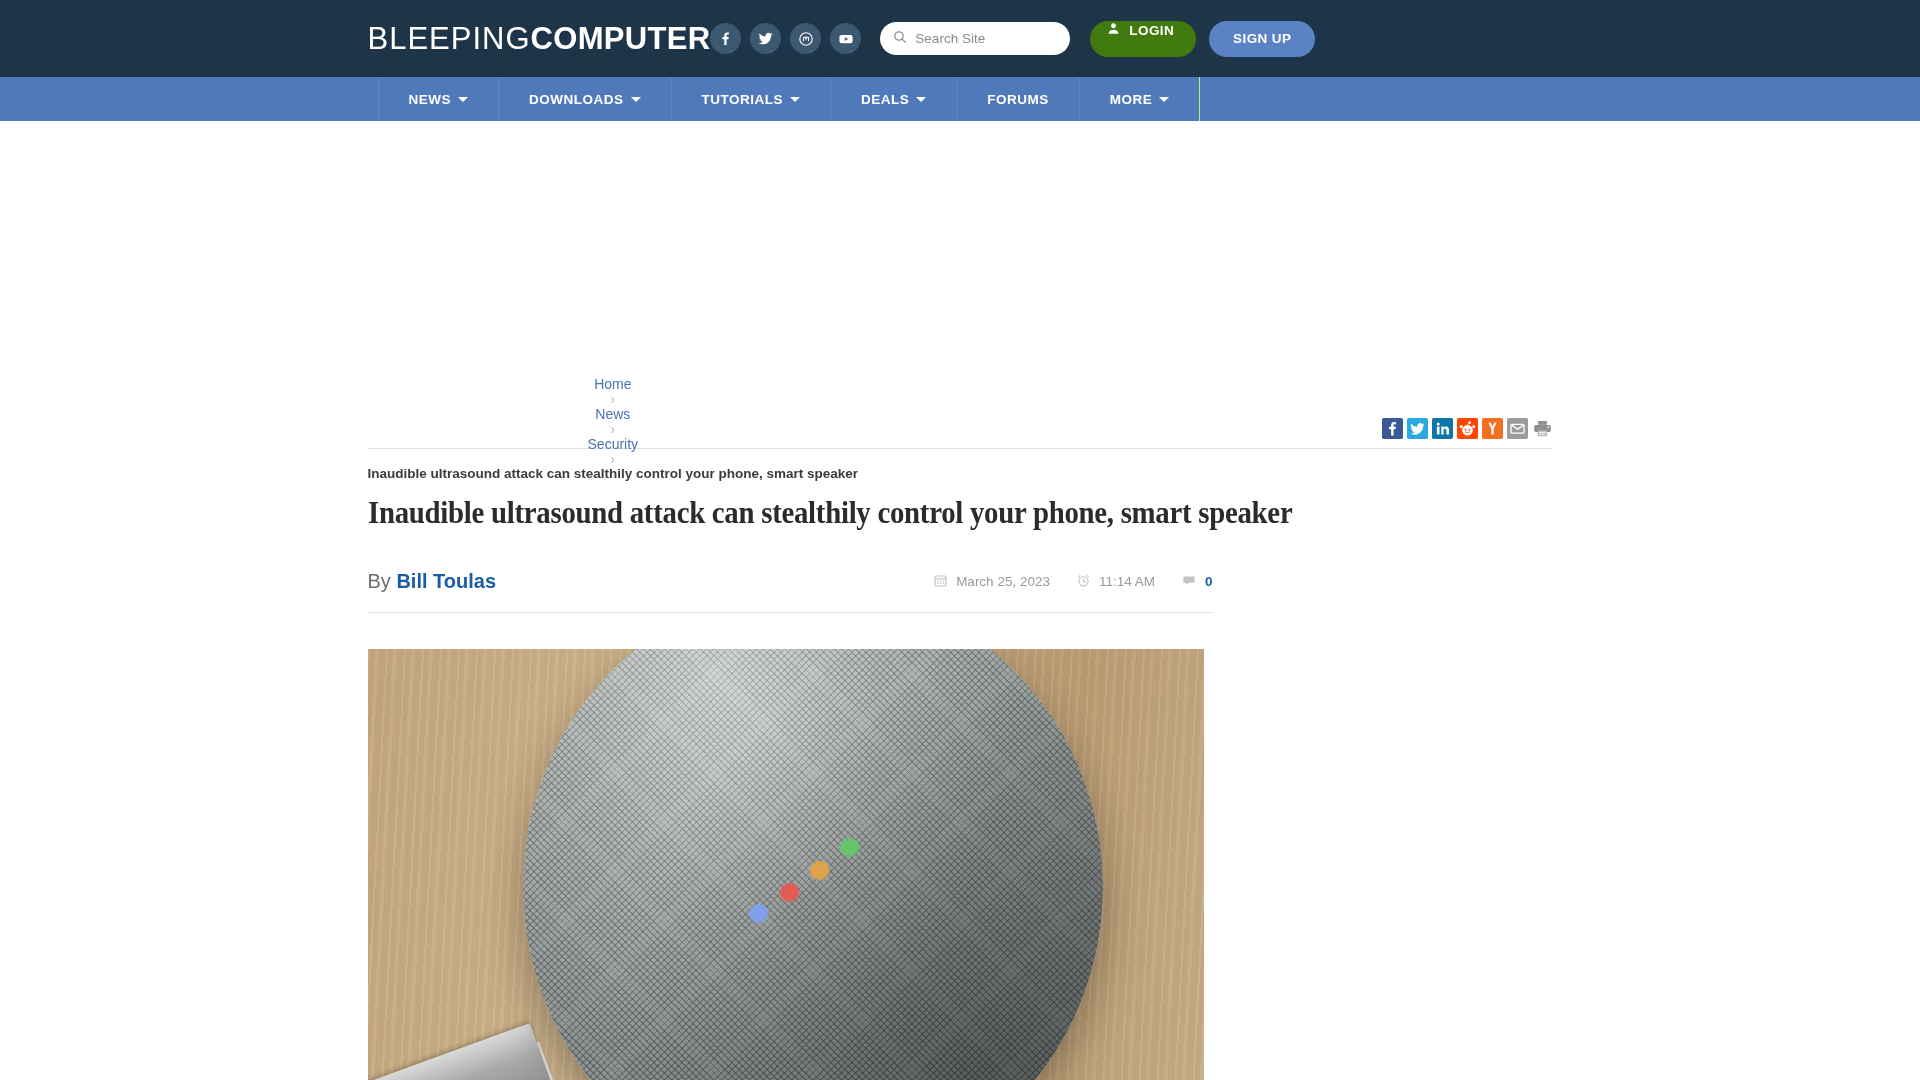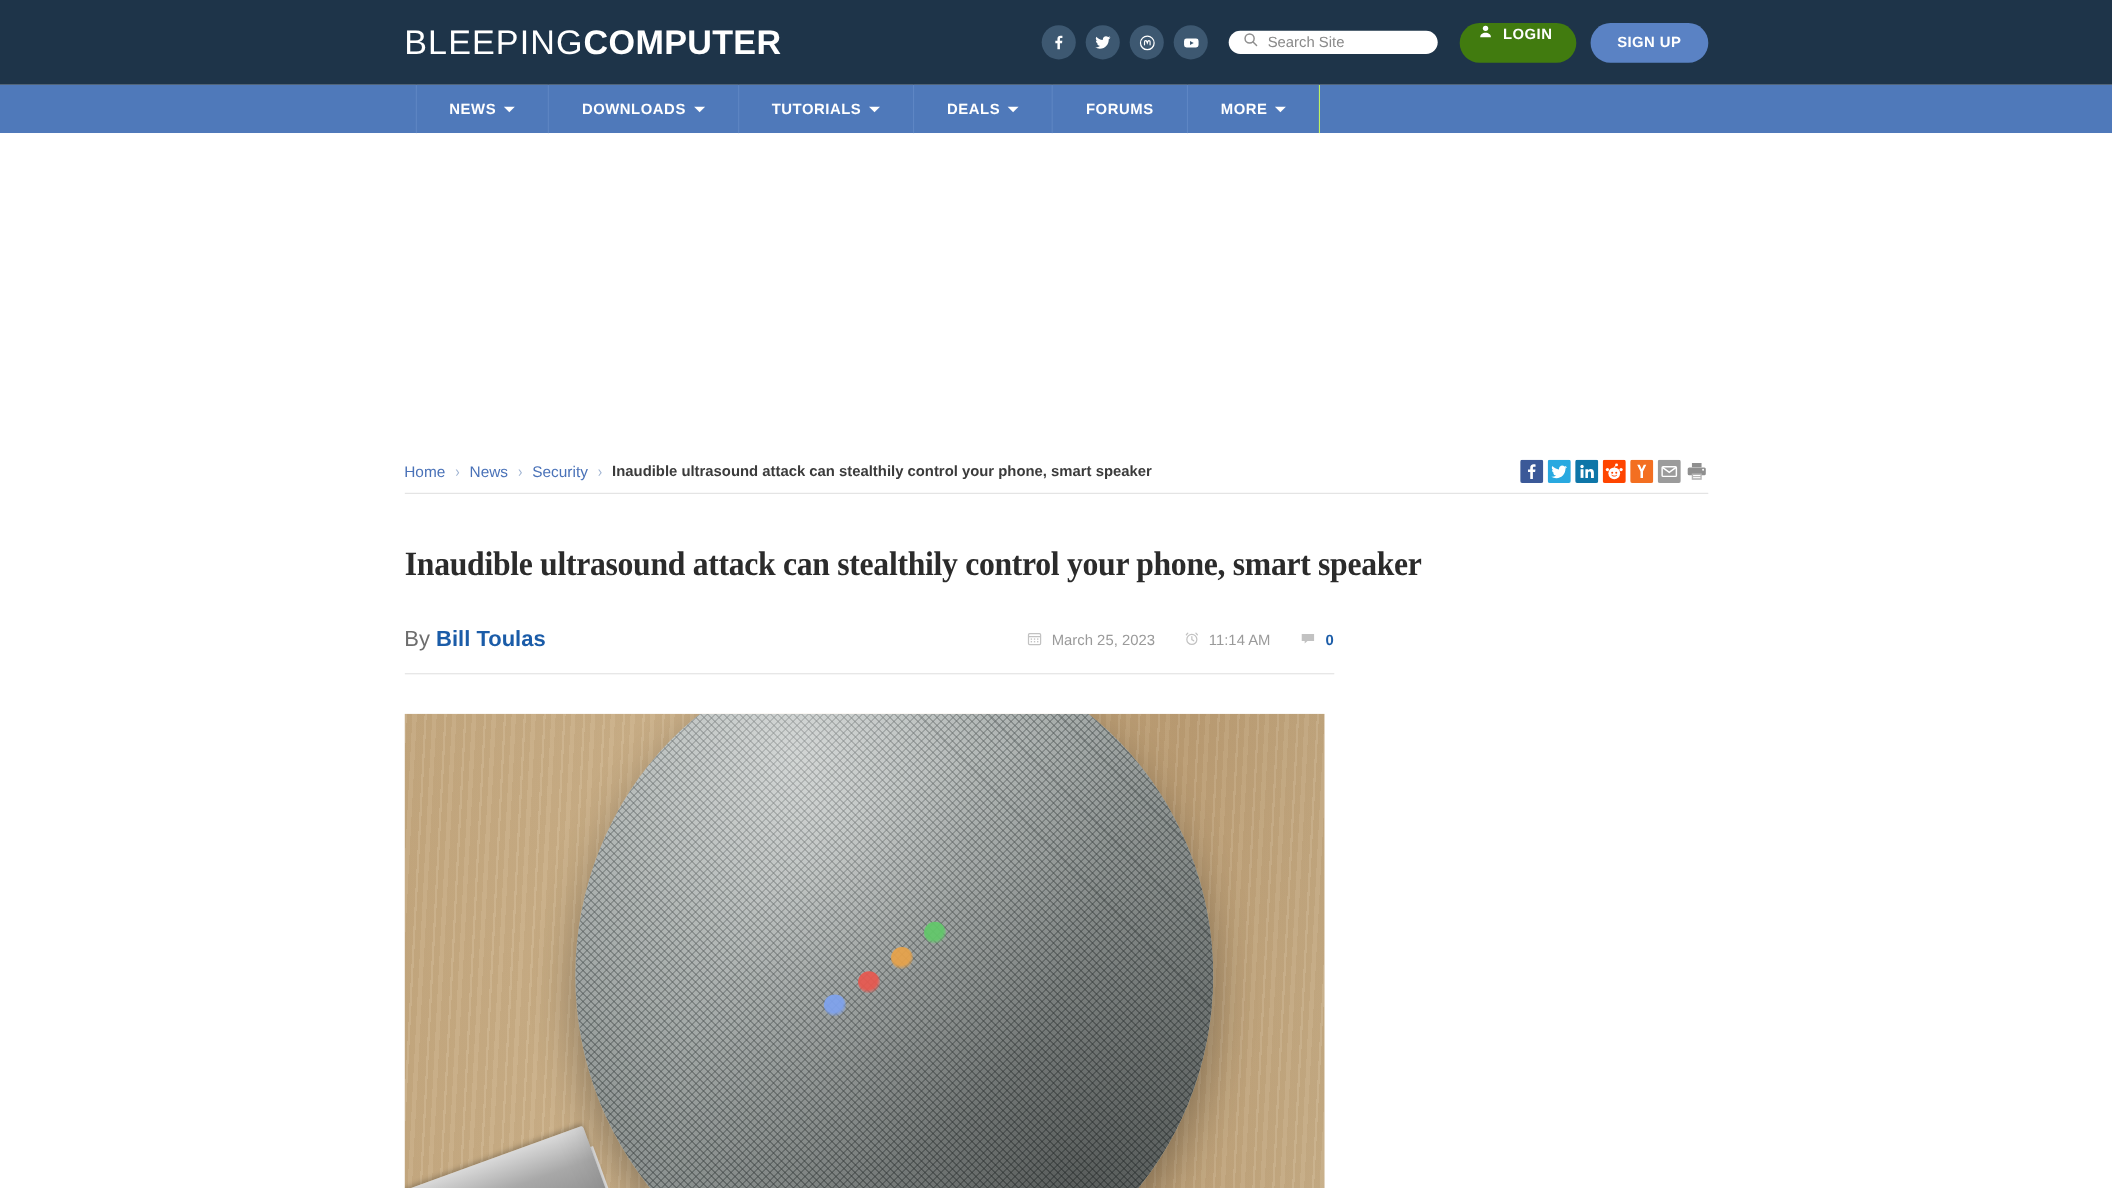--- a/index.html
+++ b/index.html
@@ -16,21 +16,21 @@
     background: #1e3449;
     display: flex;
     align-items: center;
     position: relative;
   }
   .header-inner {
     width: 1185px;
     margin: 0 auto;
     display: flex;
     align-items: center;
-    justify-content: space-between;
+    justify-content: flex-start;
     position: relative;
   }
   .logo {
     font-size: 31px;
     letter-spacing: 0.2px;
     color: #ffffff;
     white-space: nowrap;
     cursor: pointer;
     font-family: "Liberation Sans Narrow", "Liberation Sans", sans-serif;
   }
@@ -45,21 +45,21 @@
   .social-row { display: flex; align-items: center; gap: 9px; margin-right: 19px; }
   .social-btn {
     width: 31px; height: 31px; border-radius: 50%;
     background: #3d5871;
     display: flex; align-items: center; justify-content: center;
     cursor: pointer;
   }
   .social-btn svg { fill: #ffffff; }
 
   .search-box {
-    width: 190px; height: 21px;
+    width: 190px; height: 33px;
     background: #ffffff;
     border-radius: 17px;
     display: flex; align-items: center;
     padding: 0 12px;
     margin-right: 20px;
   }
   .search-box .mag { margin-right: 7px; flex: 0 0 auto; }
   .search-input {
     border: none; outline: none;
     font-size: 13.5px; color: #7a7a7a;
@@ -122,21 +122,21 @@
   
   .content-wrap { width: 1185px; margin: 0 auto; position: relative; }
 
   .crumb-row {
     display: flex; align-items: center;
     justify-content: space-between;
     height: 38px;
     border-bottom: 1px solid #e2e2e2;
     padding-bottom: 2px;
   }
-  .breadcrumb { display: flex; align-items: center; font-size: 14px; }
+  .breadcrumb { display: flex; align-items: center; font-size: 14px; flex-direction: column; }
   .crumb-link { color: #4a72b8; text-decoration: none; cursor: pointer; }
   .crumb-current { color: #3b3b3b; font-weight: 600; font-size: 13.5px; }
   .crumb-sep {
     color: #9fb3d2;
     margin: 0 9px;
     font-size: 12px;
     display: inline-block;
     transform: scaleY(1.25);
   }
 

